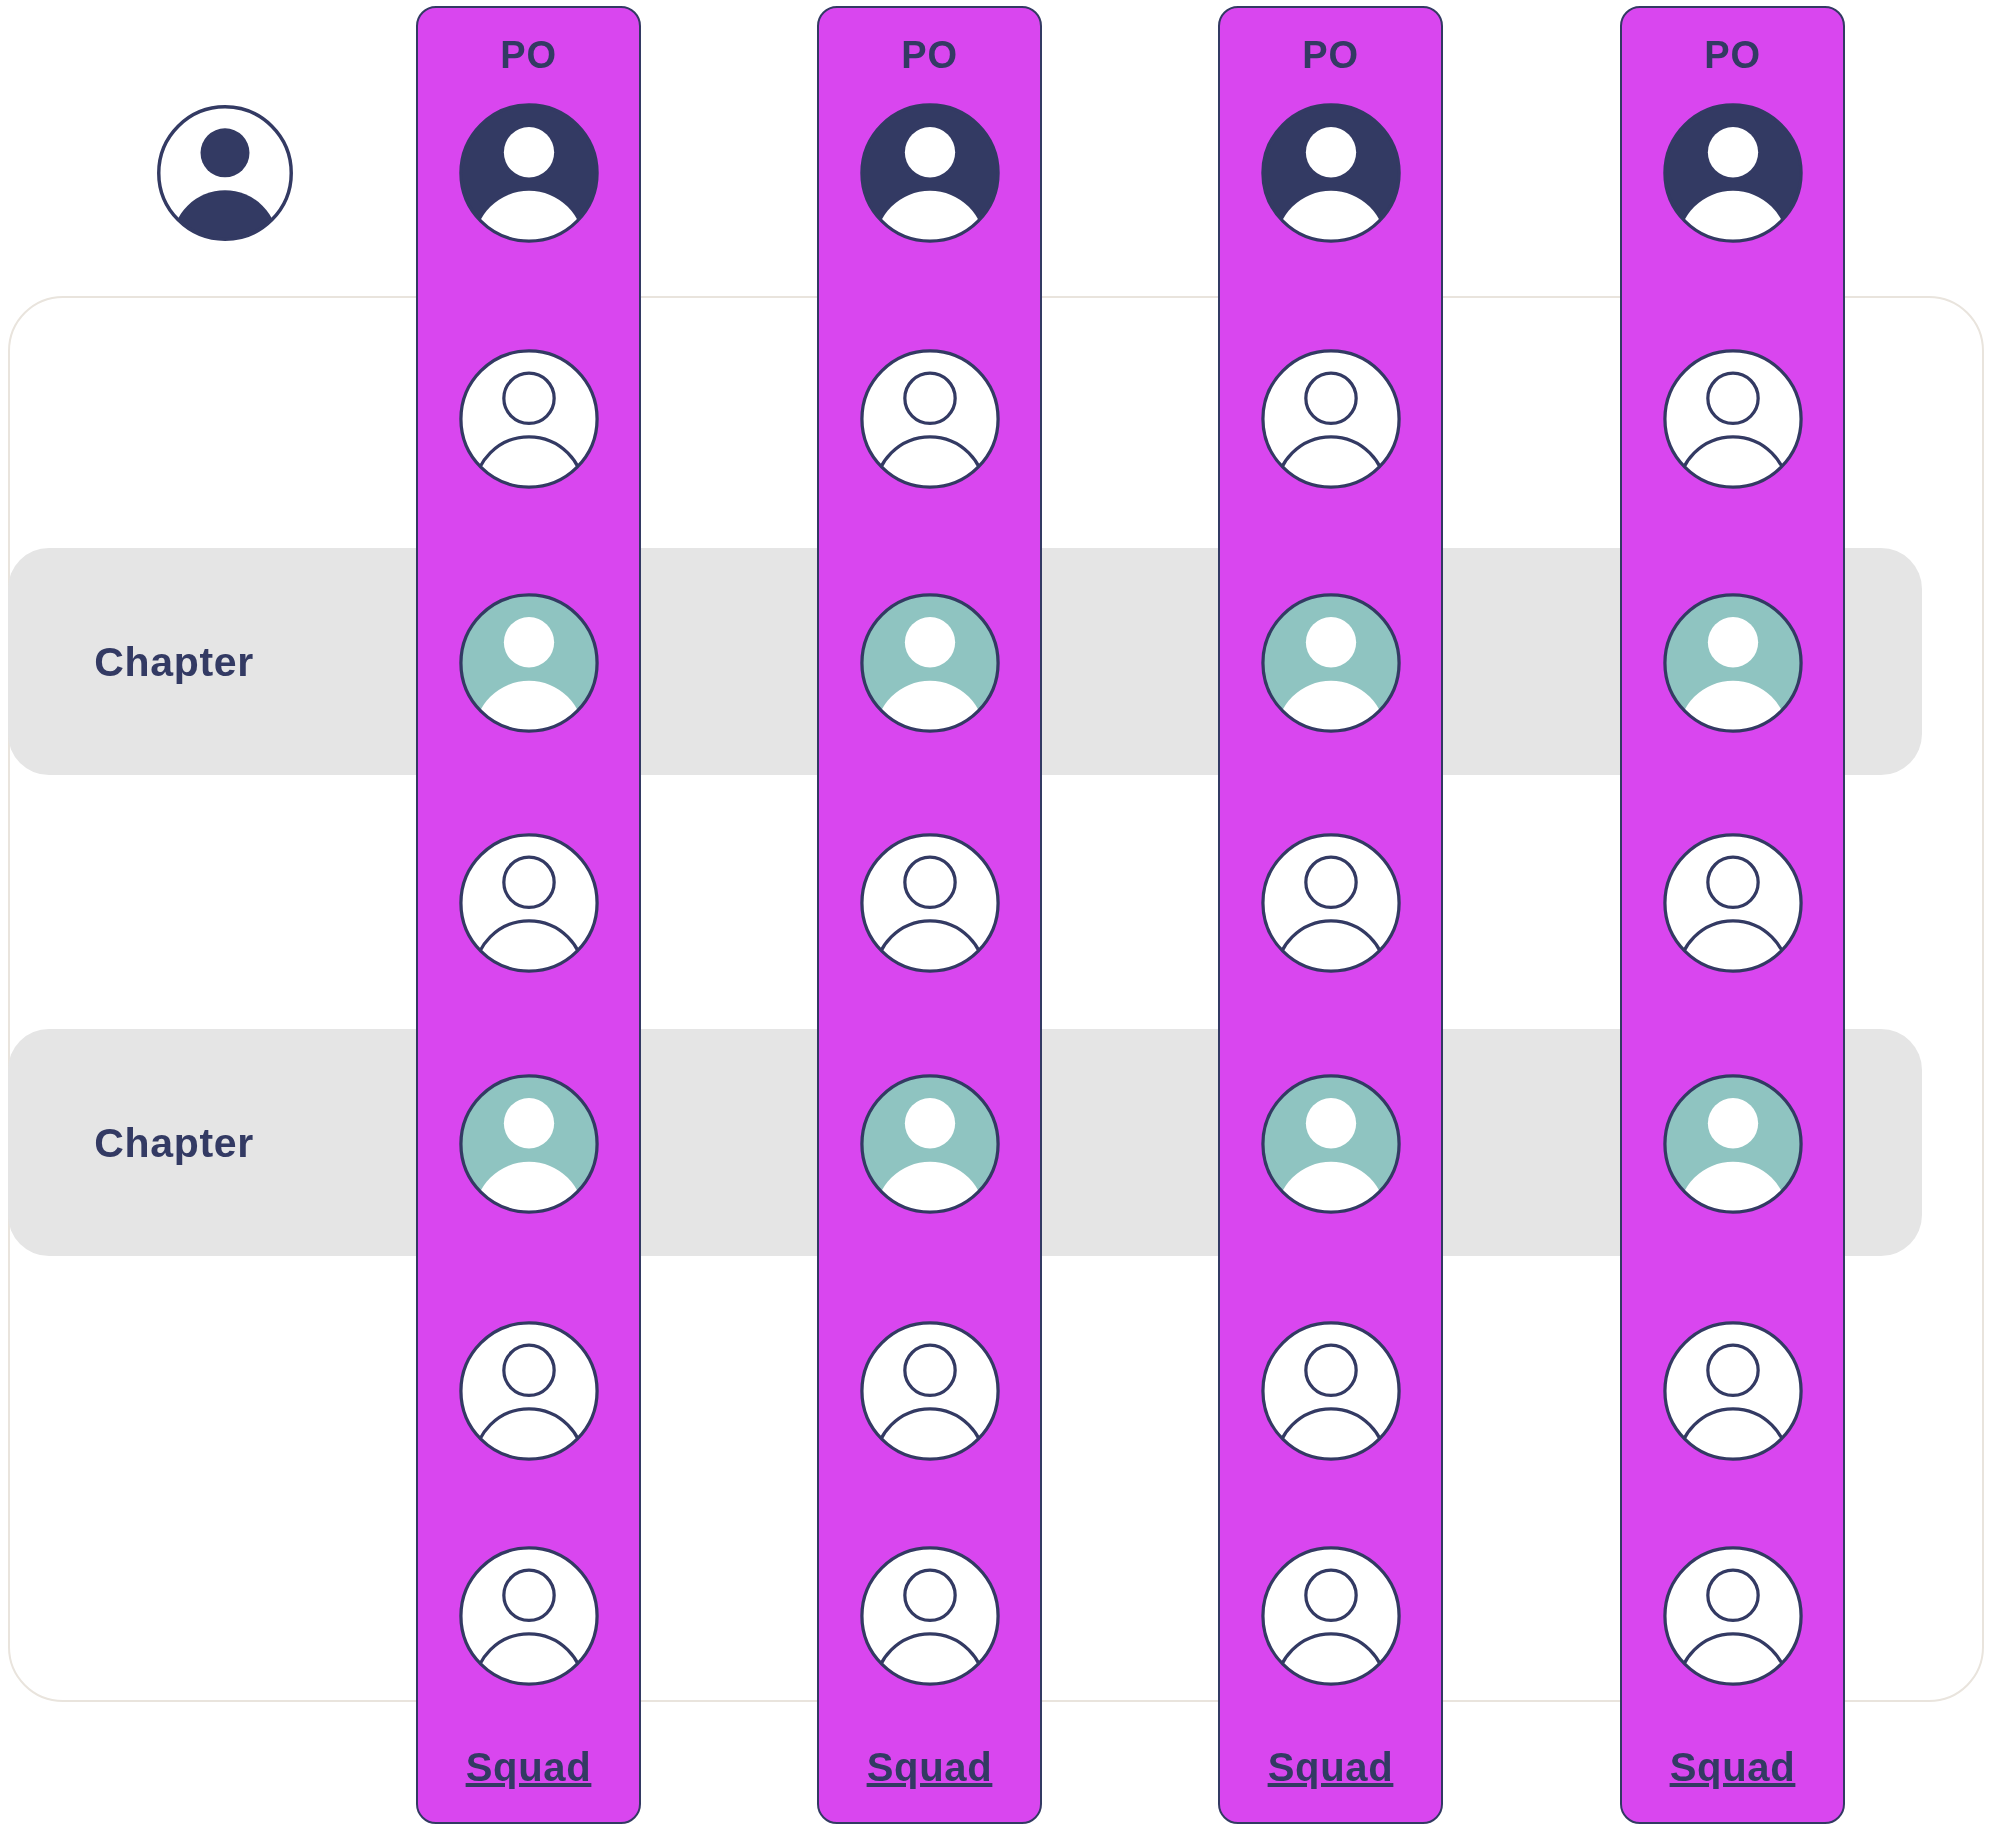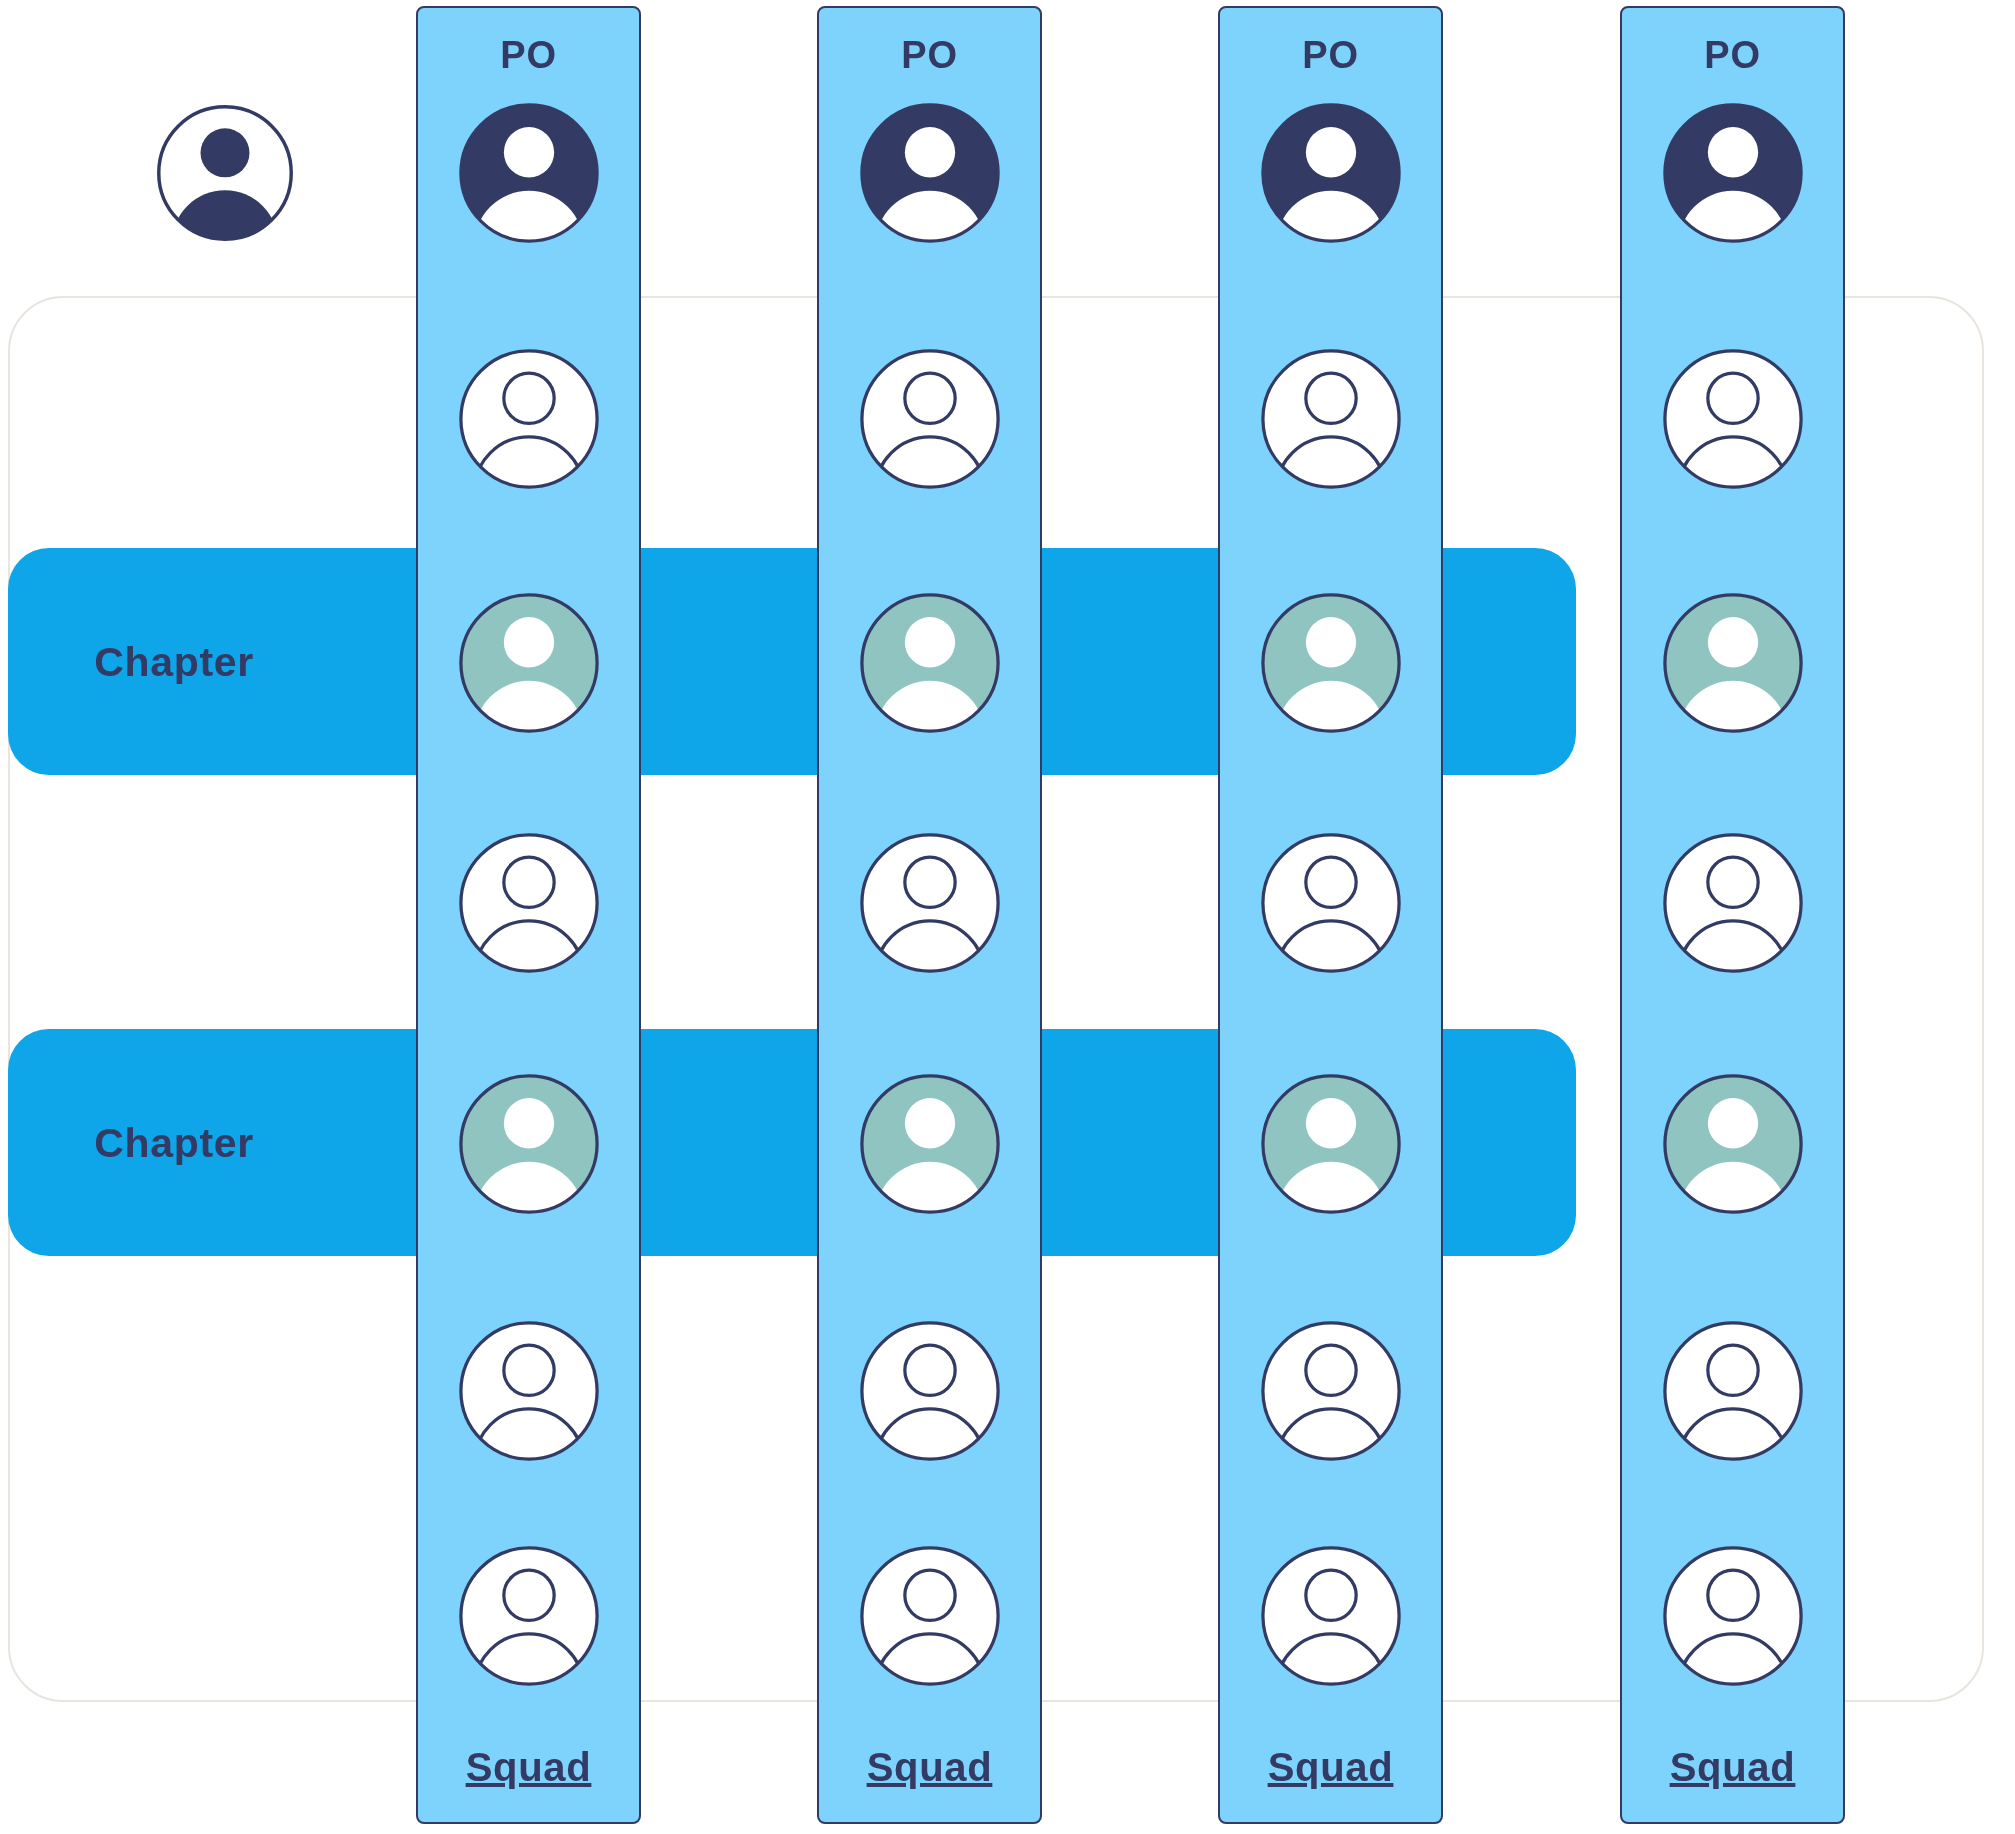--- a/index.html
+++ b/index.html
@@ -10,34 +10,34 @@
   .defs{position:absolute;width:0;height:0;}
 
   
   .bg-panel{
     position:absolute;left:8.2px;top:296px;width:1972px;height:1402px;
     background:#ffffff;border:2.1px solid #e9e4dd;border-radius:55px;
   }
 
   
   .band{
-    position:absolute;left:8.2px;width:1568px;height:227px;
-    background:#0ea5e9;border-radius:41px;
+    position:absolute;left:8.2px;width:1914px;height:227px;
+    background:#e5e5e5;border-radius:41px;
   }
   .band1{top:548px;}
   .band2{top:1029px;}
   .band-label{
     position:absolute;left:86px;top:50%;transform:translateY(-50%);
     color:#333a63;font-size:41px;font-weight:bold;letter-spacing:0.7px;
   }
 
   
   .col{
     position:absolute;top:6.2px;width:221px;height:1814px;
-    background:#7dd3fc;border:2.7px solid #333a63;border-radius:8px;
+    background:#d946ef;border:2.7px solid #333a63;border-radius:20px;
   }
   .col-label{
     position:absolute;left:0;width:100%;text-align:center;
     color:#333a63;font-weight:bold;letter-spacing:0.7px;
   }
   .po-label{top:25.4px;font-size:38px;}
   .squad-label{top:1737px;font-size:40px;text-decoration:underline;}
 
   
   .avatar{position:absolute;left:50%;transform:translateX(-50%);width:148px;height:148px;}

